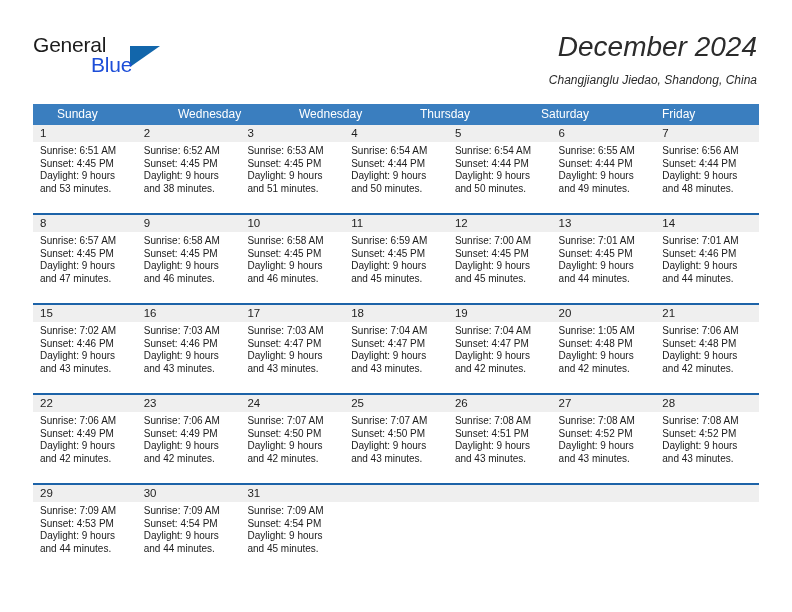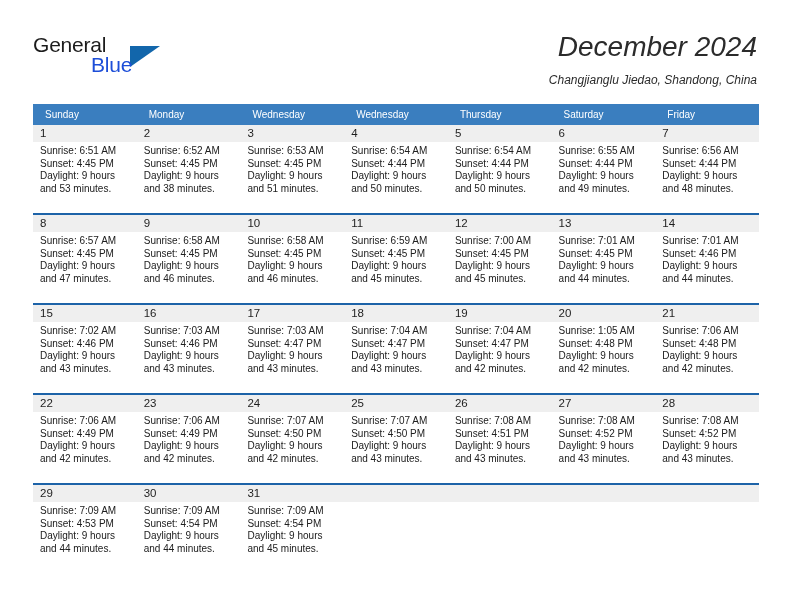--- a/index.html
+++ b/index.html
@@ -94,23 +94,23 @@
     width: 726px;
   }
   .cal-header {
     display: flex;
     background: #3a7ebf;
     height: 21px;
   }
   .cal-header .dow {
     flex: 1 1 0;
     color: #ffffff;
-    font-size: 10px;
+    font-size: 12px;
     line-height: 21px;
-    padding-left: 12px;
+    padding-left: 24px;
     box-sizing: border-box;
     white-space: nowrap;
     overflow: hidden;
   }
   .week {
     display: flex;
     border-top: 2px solid #1d63a8;
     height: 88px;
     box-sizing: content-box;
   }
@@ -162,21 +162,20 @@
     <div class="title-block">
       <div class="month-title">December 2024</div>
       <div class="location">Changjianglu Jiedao, Shandong, China</div>
     </div>
 
   </div>
 
   <div class="calendar">
     <div class="cal-header">
       <div class="dow">Sunday</div>
-      <div class="dow">Monday</div>
       <div class="dow">Wednesday</div>
       <div class="dow">Wednesday</div>
       <div class="dow">Thursday</div>
       <div class="dow">Saturday</div>
       <div class="dow">Friday</div>
     </div>
 
     <div id="weeks-container">
         <div class="week first">
           <div class="cell">

